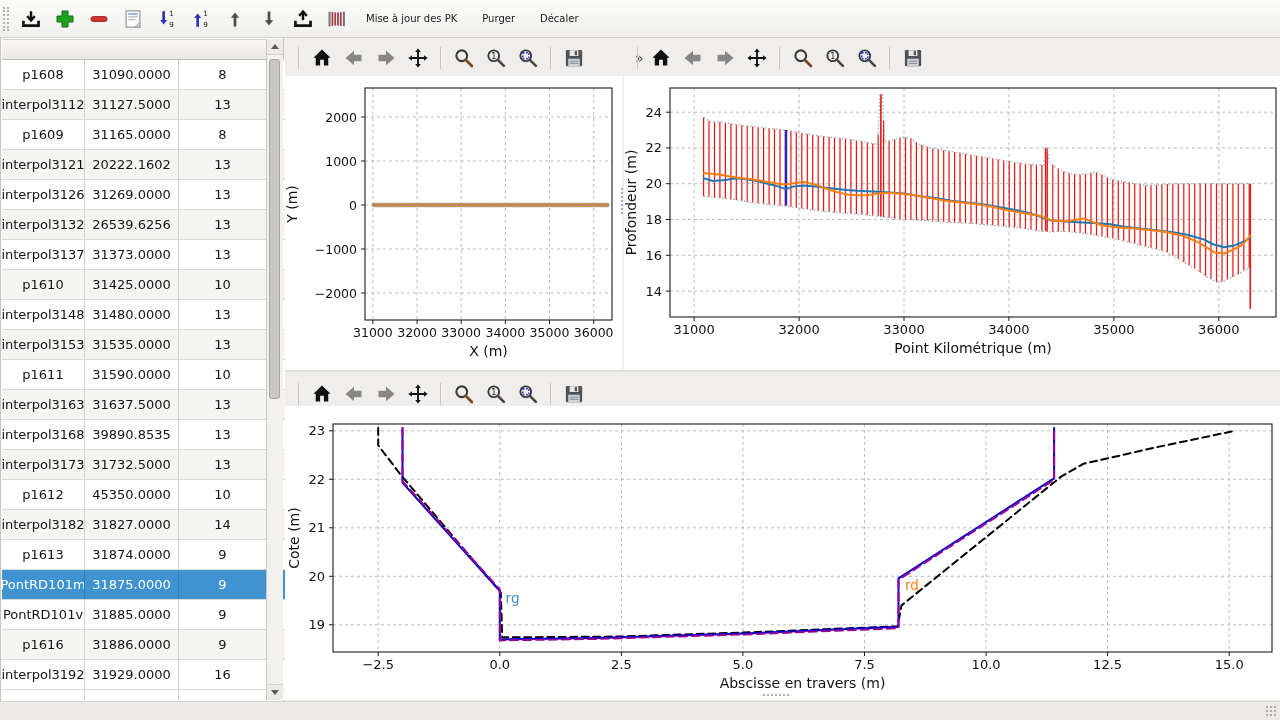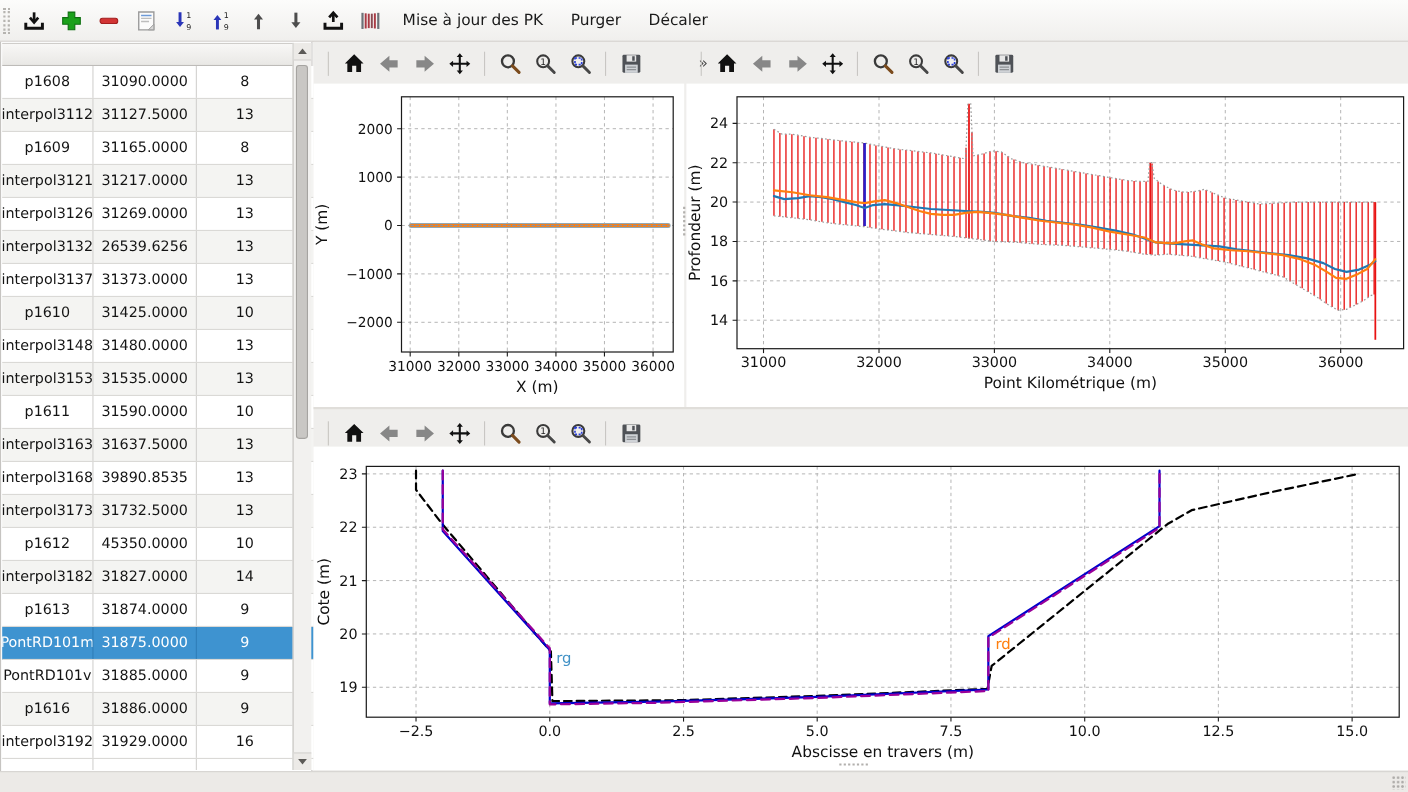--- a/index.html
+++ b/index.html
@@ -9,21 +9,21 @@
   svg text{font-family:"DejaVu Sans","Liberation Sans",sans-serif;}
 
   
   .toolbar{position:absolute;left:0;top:0;width:1280px;height:38px;
     background:linear-gradient(#fcfcfb,#f0efed);border-bottom:1px solid #cfcdc9;
     display:flex;align-items:center;gap:5px;padding-left:16px;}
   .tb-grip{position:absolute;left:3px;top:7px;width:6px;height:24px;
     border-left:2px dotted #b6b4b0;border-right:2px dotted #b6b4b0;}
   .tb-btn{width:29px;height:29px;display:flex;align-items:center;justify-content:center;cursor:default;}
   .tb-btn svg{width:20px;height:20px;}
-  .tb-text{font-size:14px;padding:0 10px;height:29px;display:flex;align-items:center;}
+  .tb-text{font-size:10px;padding:0 10px;height:29px;display:flex;align-items:center;}
 
   
   .tpanel{position:absolute;left:0;top:38px;width:284px;height:663px;background:#fff;
     border-right:1px solid #c6c4c1;border-left:1px solid #c6c4c1;}
   .thead{position:absolute;top:1px;left:1px;width:265px;height:21px;display:flex;
     background:linear-gradient(#f8f7f6,#e9e8e5);border-bottom:1px solid #bdbbb8;border-top:1px solid #cfcdca;}
   .th{font-weight:bold;font-size:13px;display:flex;align-items:center;justify-content:center;
     border-right:1px solid #bdbbb8;white-space:nowrap;overflow:hidden;margin-top:44px;}
   .c0{width:83px;} .c1{width:94px;} .c2{width:88px;}
   .tbody{position:absolute;top:22px;left:1px;width:299px;}
@@ -198,21 +198,21 @@
           <div class="td c1">31127.5000</div>
           <div class="td c2">13</div>
         </div>
         <div class="trow">
           <div class="td c0">p1609</div>
           <div class="td c1">31165.0000</div>
           <div class="td c2">8</div>
         </div>
         <div class="trow alt">
           <div class="td c0">interpol3121</div>
-          <div class="td c1">31217.0000</div>
+          <div class="td c1">20222.1602</div>
           <div class="td c2">13</div>
         </div>
         <div class="trow">
           <div class="td c0">interpol3126</div>
           <div class="td c1">31269.0000</div>
           <div class="td c2">13</div>
         </div>
         <div class="trow alt">
           <div class="td c0">interpol3132</div>
           <div class="td c1">26539.6256</div>

